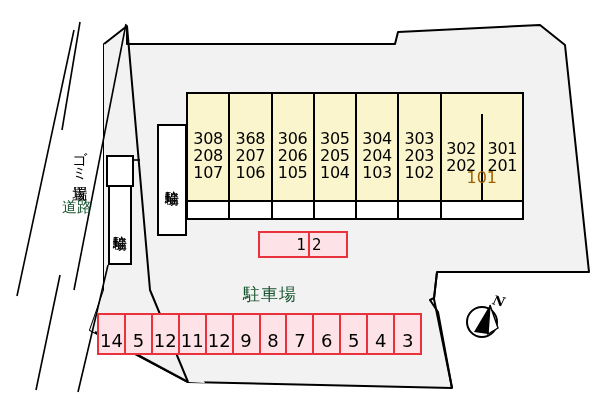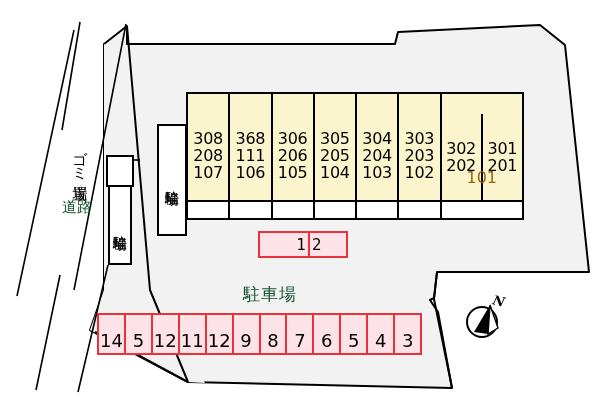--- a/index.html
+++ b/index.html
@@ -246,21 +246,21 @@
   <div class="building">
 
     <div class="unit">
       <div class="num">308</div>
       <div class="num">208</div>
       <div class="num">107</div>
     </div>
 
     <div class="unit">
       <div class="num">368</div>
-      <div class="num">111</div>
+      <div class="num">207</div>
       <div class="num">106</div>
     </div>
 
     <div class="unit">
       <div class="num">306</div>
       <div class="num">206</div>
       <div class="num">105</div>
     </div>
 
     <div class="unit">

